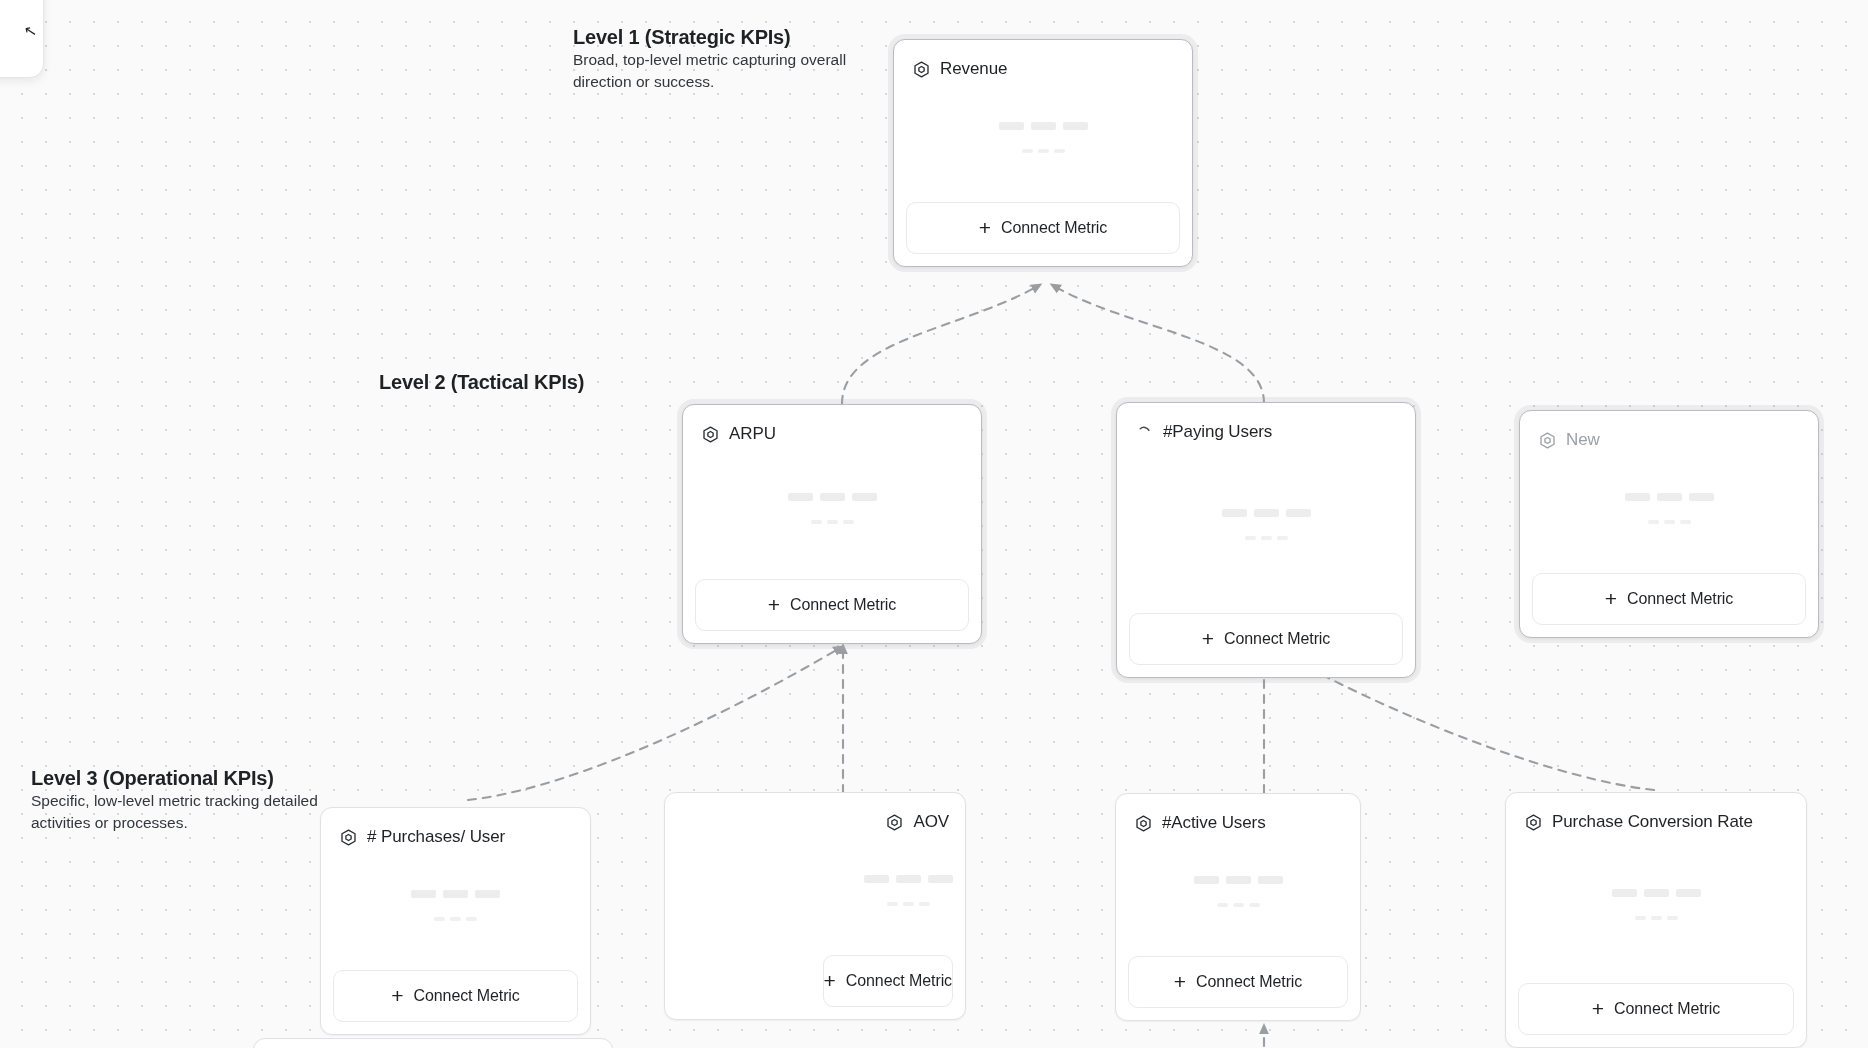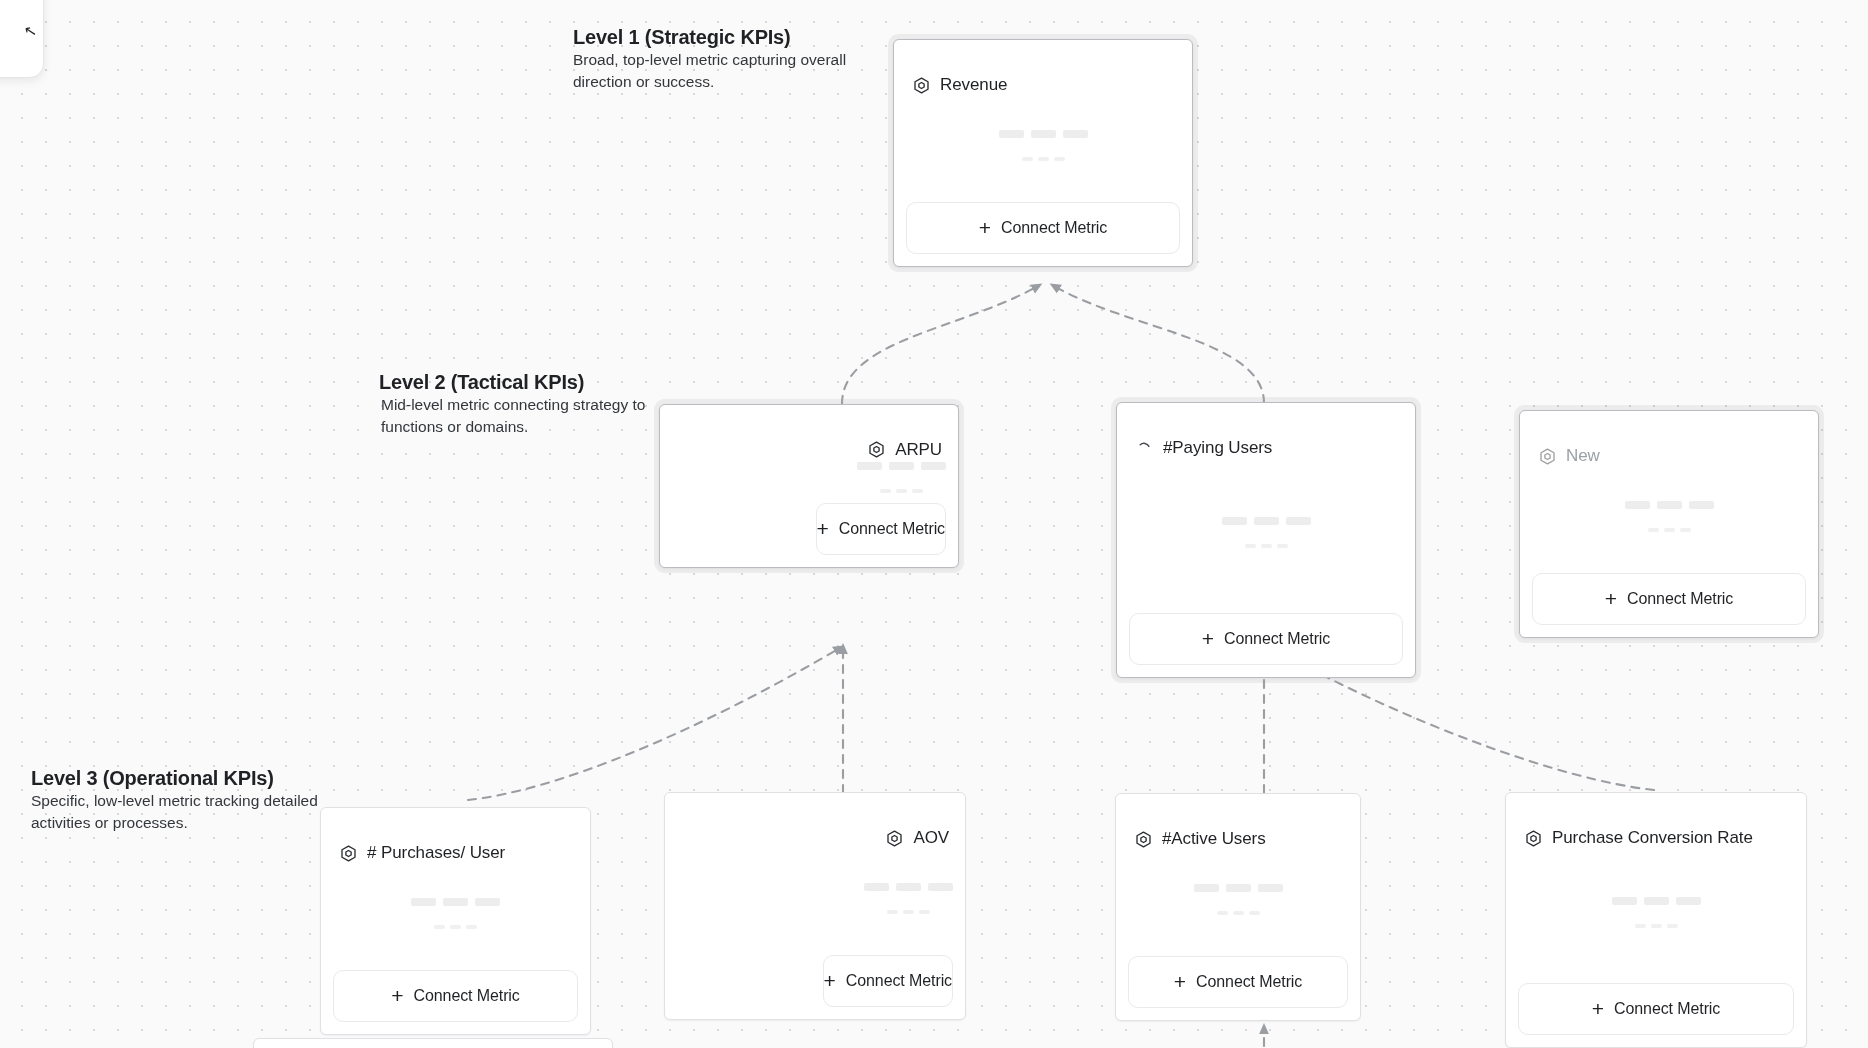--- a/index.html
+++ b/index.html
@@ -51,25 +51,25 @@
     color: #33363b;
     font-weight: 400;
   }
   .level-label.indent .lvl-desc { padding-left: 2px; }
 
   
   .card {
     position: absolute;
     background: #ffffff;
     border: 1px solid #dfe1e4;
-    border-radius: 6px;
+    border-radius: 12px;
     box-shadow: 0 1px 2px rgba(16,18,22,0.05);
     display: flex;
     flex-direction: column;
-    padding: 28px 12px 12px 12px;
+    padding: 12px 12px 12px 12px;
   }
   .card.selected {
     border-color: #b9bcc1;
     box-shadow: 0 0 0 5px rgba(170,174,180,0.18), 0 1px 3px rgba(16,18,22,0.07);
   }
 
   .card-head {
     display: flex;
     align-items: center;
     gap: 9px;
@@ -186,21 +186,20 @@
     <span class="corner-glyph">↖</span>
   </div>
 
   <div class="level-label" style="left:573px; top:26px;">
     <div class="lvl-title">Level 1 (Strategic KPIs)</div>
     <div class="lvl-desc">Broad, top-level metric capturing overall direction or success.</div>
   </div>
 
   <div class="level-label indent" style="left:379px; top:371px;">
     <div class="lvl-title">Level 2 (Tactical KPIs)</div>
-    <div class="lvl-desc">Mid-level metric connecting strategy to functions or domains.</div>
   </div>
 
   <div class="level-label" style="left:31px; top:767px;">
     <div class="lvl-title">Level 3 (Operational KPIs)</div>
     <div class="lvl-desc">Specific, low-level metric tracking detailed activities or processes.</div>
   </div>
 
   <div class="card selected" style="left:893px; top:39px; width:300px; height:228px;">
     <div class="card-head">
       <span>
@@ -222,21 +221,21 @@
           <i class="sk"></i>
           <i class="sk"></i>
       </div>
     </div>
     <div class="connect-btn">
       <span class="plus">+</span>
       <span class="cm-label">Connect Metric</span>
     </div>
   </div>
 
-  <div class="card selected" style="left:659px; top:404px; width:300px; height:164px;align-items:flex-end;">
+  <div class="card selected" style="left:682px; top:404px; width:300px; height:240px;">
     <div class="card-head">
       <span>
         <svg class="hex-icon" width="19" height="19" viewBox="0 0 24 24" fill="none" stroke="#2a2d31" stroke-width="1.7" stroke-linejoin="round">
           <path d="M12 2.6 20.2 7.3 20.2 16.7 12 21.4 3.8 16.7 3.8 7.3 Z"></path>
           <path d="M12 8.2 15.3 10.1 15.3 13.9 12 15.8 8.7 13.9 8.7 10.1 Z"></path>
         </svg>
       </span>
       <span class="card-title">ARPU</span>
     </div>
     <div class="card-body">

